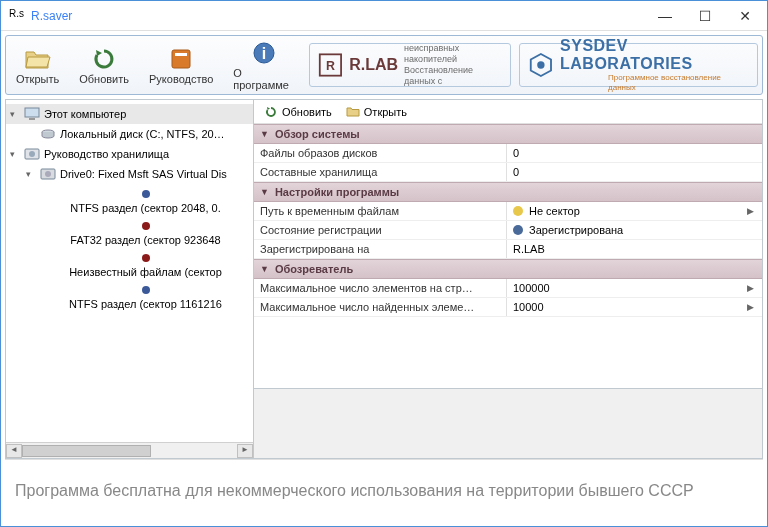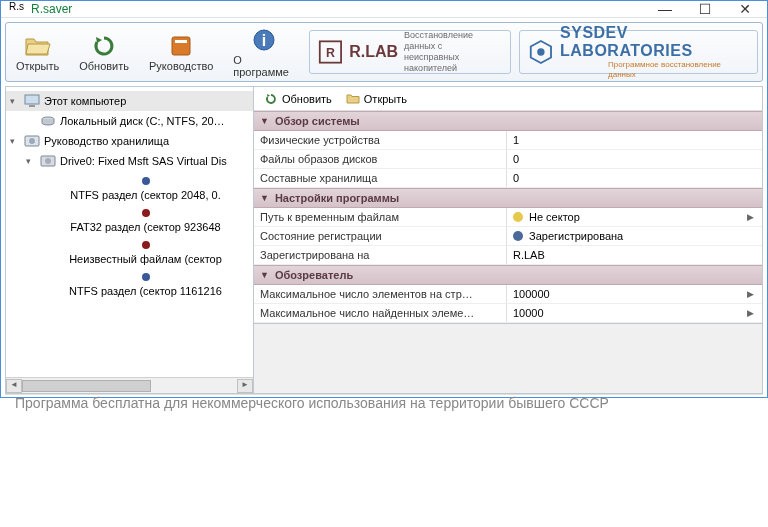--- a/index.html
+++ b/index.html
@@ -1,20 +1,20 @@
 <!DOCTYPE html>
 <html><head>
 <meta charset="utf-8">
 <style>
 * { box-sizing: border-box; margin: 0; padding: 0; }
 body { font-family: Tahoma, Arial, sans-serif; font-size: 11px; background: #fff; width: 768px; height: 527px; overflow: hidden; }
-.window { width: 768px; height: 398px; border: 1px solid #4a90d9; display: flex; flex-direction: column; }
+.window { width: 768px; height: 527px; border: 1px solid #4a90d9; display: flex; flex-direction: column; }
 .titlebar { height: 30px; background: #fff; display: flex; align-items: center; padding: 0 8px; border-bottom: 1px solid #e0e0e0; }
 .titlebar .icon { width: 16px; height: 16px; margin-right: 6px; font-size: 10px; }
-.titlebar .title { flex: 1; font-size: 12px; color: #15803d; }
+.titlebar .title { flex: 1; font-size: 12px; color: #3b82f6; }
 .titlebar .controls { display: flex; gap: 12px; }
 .titlebar .controls span { width: 28px; text-align: center; font-size: 14px; color: #333; cursor: pointer; }
 .toolbar { height: 60px; border: 1px solid #9db9d6; border-radius: 3px; margin: 4px; display: flex; align-items: center; background: linear-gradient(#fdfdfe, #f0f4f9); }
 .toolbtn { display: flex; flex-direction: column; align-items: center; justify-content: center; padding: 4px 10px; cursor: pointer; font-size: 11px; color: #333; }
 .toolbtn .ticon { width: 28px; height: 28px; display: flex; align-items: center; justify-content: center; font-size: 20px; }
 .toolbar .spacer { flex: 1; }
 .brand { border: 1px solid #b5c9de; border-radius: 3px; padding: 4px 8px; margin: 4px; display: flex; align-items: center; gap: 6px; height: 44px; }
 .brand .blabel { font-size: 9px; line-height: 1.2; }
 .brand .btitle { font-weight: bold; font-size: 16px; }
 .brand.rlab .btitle { color: #6b3939; }
@@ -45,21 +45,21 @@
 .section-hdr { background: linear-gradient(#e2d4d9, #d5c2c9); padding: 3px 6px; font-weight: bold; color: #5a3a45; border-top: 1px solid #c0aab2; border-bottom: 1px solid #c0aab2; display: flex; align-items: center; }
 .section-hdr .chev { margin-right: 6px; font-size: 9px; }
 .prow { display: flex; border-bottom: 1px solid #eee; }
 .pkey { width: 252px; padding: 3px 6px; color: #333; white-space: nowrap; overflow: hidden; text-overflow: ellipsis; }
 .pval { flex: 1; padding: 3px 6px; border-left: 1px solid #e0e0e0; display: flex; align-items: center; gap: 6px; position: relative; }
 .pval .arrow { position: absolute; right: 8px; color: #666; font-size: 9px; }
 .dot { width: 10px; height: 10px; border-radius: 50%; display: inline-block; }
 .dot-y { background: #e8c84a; }
 .dot-b { background: #4a6a9a; }
 .empty { height: 70px; background: #f0f0f0; border-top: 1px solid #c0c8d0; }
-.status { padding: 0 10px; color: #888; font-size: 14px; border-top: 1px solid #e0e0e0; margin: 0 4px 4px; }
+.status { padding: 22px 10px; color: #888; font-size: 16px; border-top: 1px solid #e0e0e0; margin: 0 4px 4px; }
 svg { display: block; }
 </style>
 </head>
 <body>
 
 <div class="window">
 
   <div class="titlebar">
     <span class="icon">R.s</span>
     <span class="title">R.saver</span>
@@ -110,22 +110,22 @@
     <div class="spacer"></div>
     <div class="brand rlab">
       <svg width="28" height="28" viewBox="0 0 28 28">
           <rect x="2" y="2" width="24" height="24" fill="none" stroke="#6b3939" stroke-width="2"></rect>
           <text x="14" y="20" text-anchor="middle" fill="#6b3939" font-size="14" font-weight="bold">R</text>
         </svg>
       <div>
         <div class="btitle">R.LAB</div>
       </div>
       <div class="blabel" style="color:#6b6b6b">
+        <div>неисправных накопителей</div>
         <div>Восстановление данных с</div>
-        <div>неисправных накопителей</div>
       </div>
     </div>
     <div class="brand sysdev">
       <svg width="28" height="28" viewBox="0 0 28 28">
           <polygon points="14,2 25,8 25,20 14,26 3,20 3,8" fill="none" stroke="#3b6fa5" stroke-width="2"></polygon>
           <circle cx="14" cy="14" r="4" fill="#3b6fa5"></circle>
         </svg>
       <div>
         <div class="btitle">SYSDEV LABORATORIES</div>
         <div class="blabel">Программное восстановление данных</div>
@@ -234,26 +234,20 @@
           <span>Открыть</span>
         </div>
       </div>
 
       <div class="props">
         <div class="section-hdr">
           <span class="chev">▼</span>
           <span>Обзор системы</span>
         </div>
         <div class="prow">
-          <div class="pkey">Физические устройства</div>
-          <div class="pval">
-              <span>1</span>
-            </div>
-        </div>
-        <div class="prow">
           <div class="pkey">Файлы образов дисков</div>
           <div class="pval">
               <span>0</span>
             </div>
         </div>
         <div class="prow">
           <div class="pkey">Составные хранилища</div>
           <div class="pval">
               <span>0</span>
             </div>

